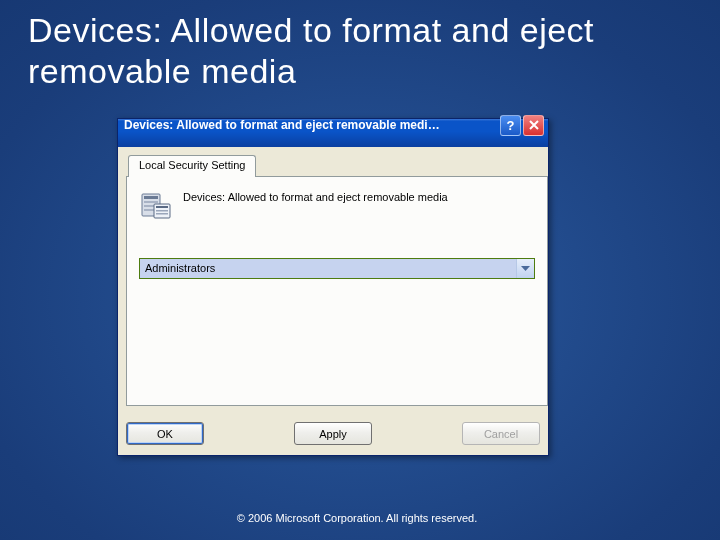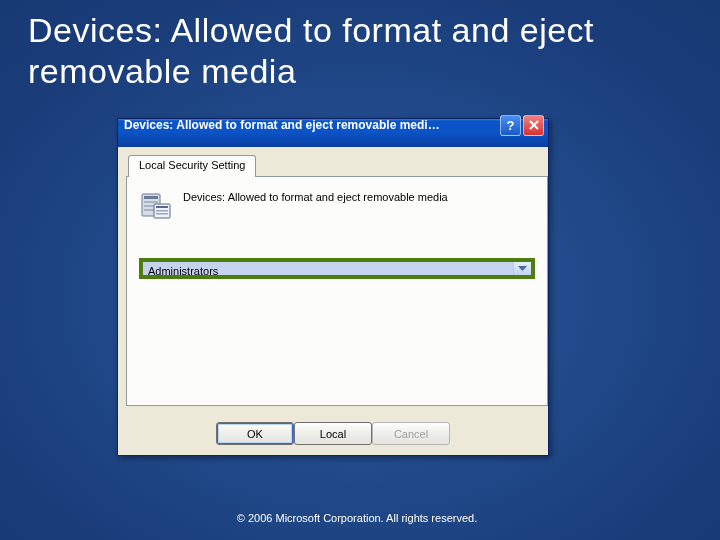--- a/index.html
+++ b/index.html
@@ -93,21 +93,21 @@
   .policy-icon {
     width: 34px; height: 34px;
     flex-shrink: 0;
   }
   .policy-label {
     font-size: 11px;
     padding-top: 2px;
   }
   .dropdown {
     display: flex;
-    border: 4px solid #4d7c0f;
+    border: 1px solid #4d7c0f;
     background: #fff;
     height: 21px;
     align-items: stretch;
     cursor: default;
     margin-top: 12px;
   }
   .dropdown-value {
     flex: 1;
     font-size: 11px;
     padding: 3px 5px 0 5px;
@@ -115,21 +115,21 @@
     color: #000;
   }
   .dropdown-arrow {
     width: 18px;
     background: linear-gradient(to bottom,#e6eefb,#c1d3f0);
     border-left: 1px solid #b6c8e6;
     display: flex; align-items: center; justify-content: center;
   }
   .button-row {
     display: flex;
-    justify-content: center;
+    justify-content: space-between;
     padding: 8px 8px 10px 8px;
     background: #ece9d8;
   }
   .btn {
     min-width: 78px;
     height: 23px;
     font-size: 11px;
     font-family: Tahoma, Arial, sans-serif;
     border: 1px solid #707070;
     border-radius: 3px;
@@ -195,18 +195,18 @@
           <svg width="9" height="6" viewBox="0 0 9 6">
               <path d="M0 0 L4.5 5 L9 0 Z" fill="#4a6a9a"></path>
             </svg>
         </div>
       </div>
     </div>
   </div>
 
   <div class="button-row">
     <button class="btn default">OK</button>
-    <button class="btn">Local</button>
+    <button class="btn">Apply</button>
     <button class="btn disabled">Cancel</button>
   </div>
 </div>
 
 <div class="copyright">© 2006 Microsoft Corporation. All rights reserved.</div>
 
 </body></html>

